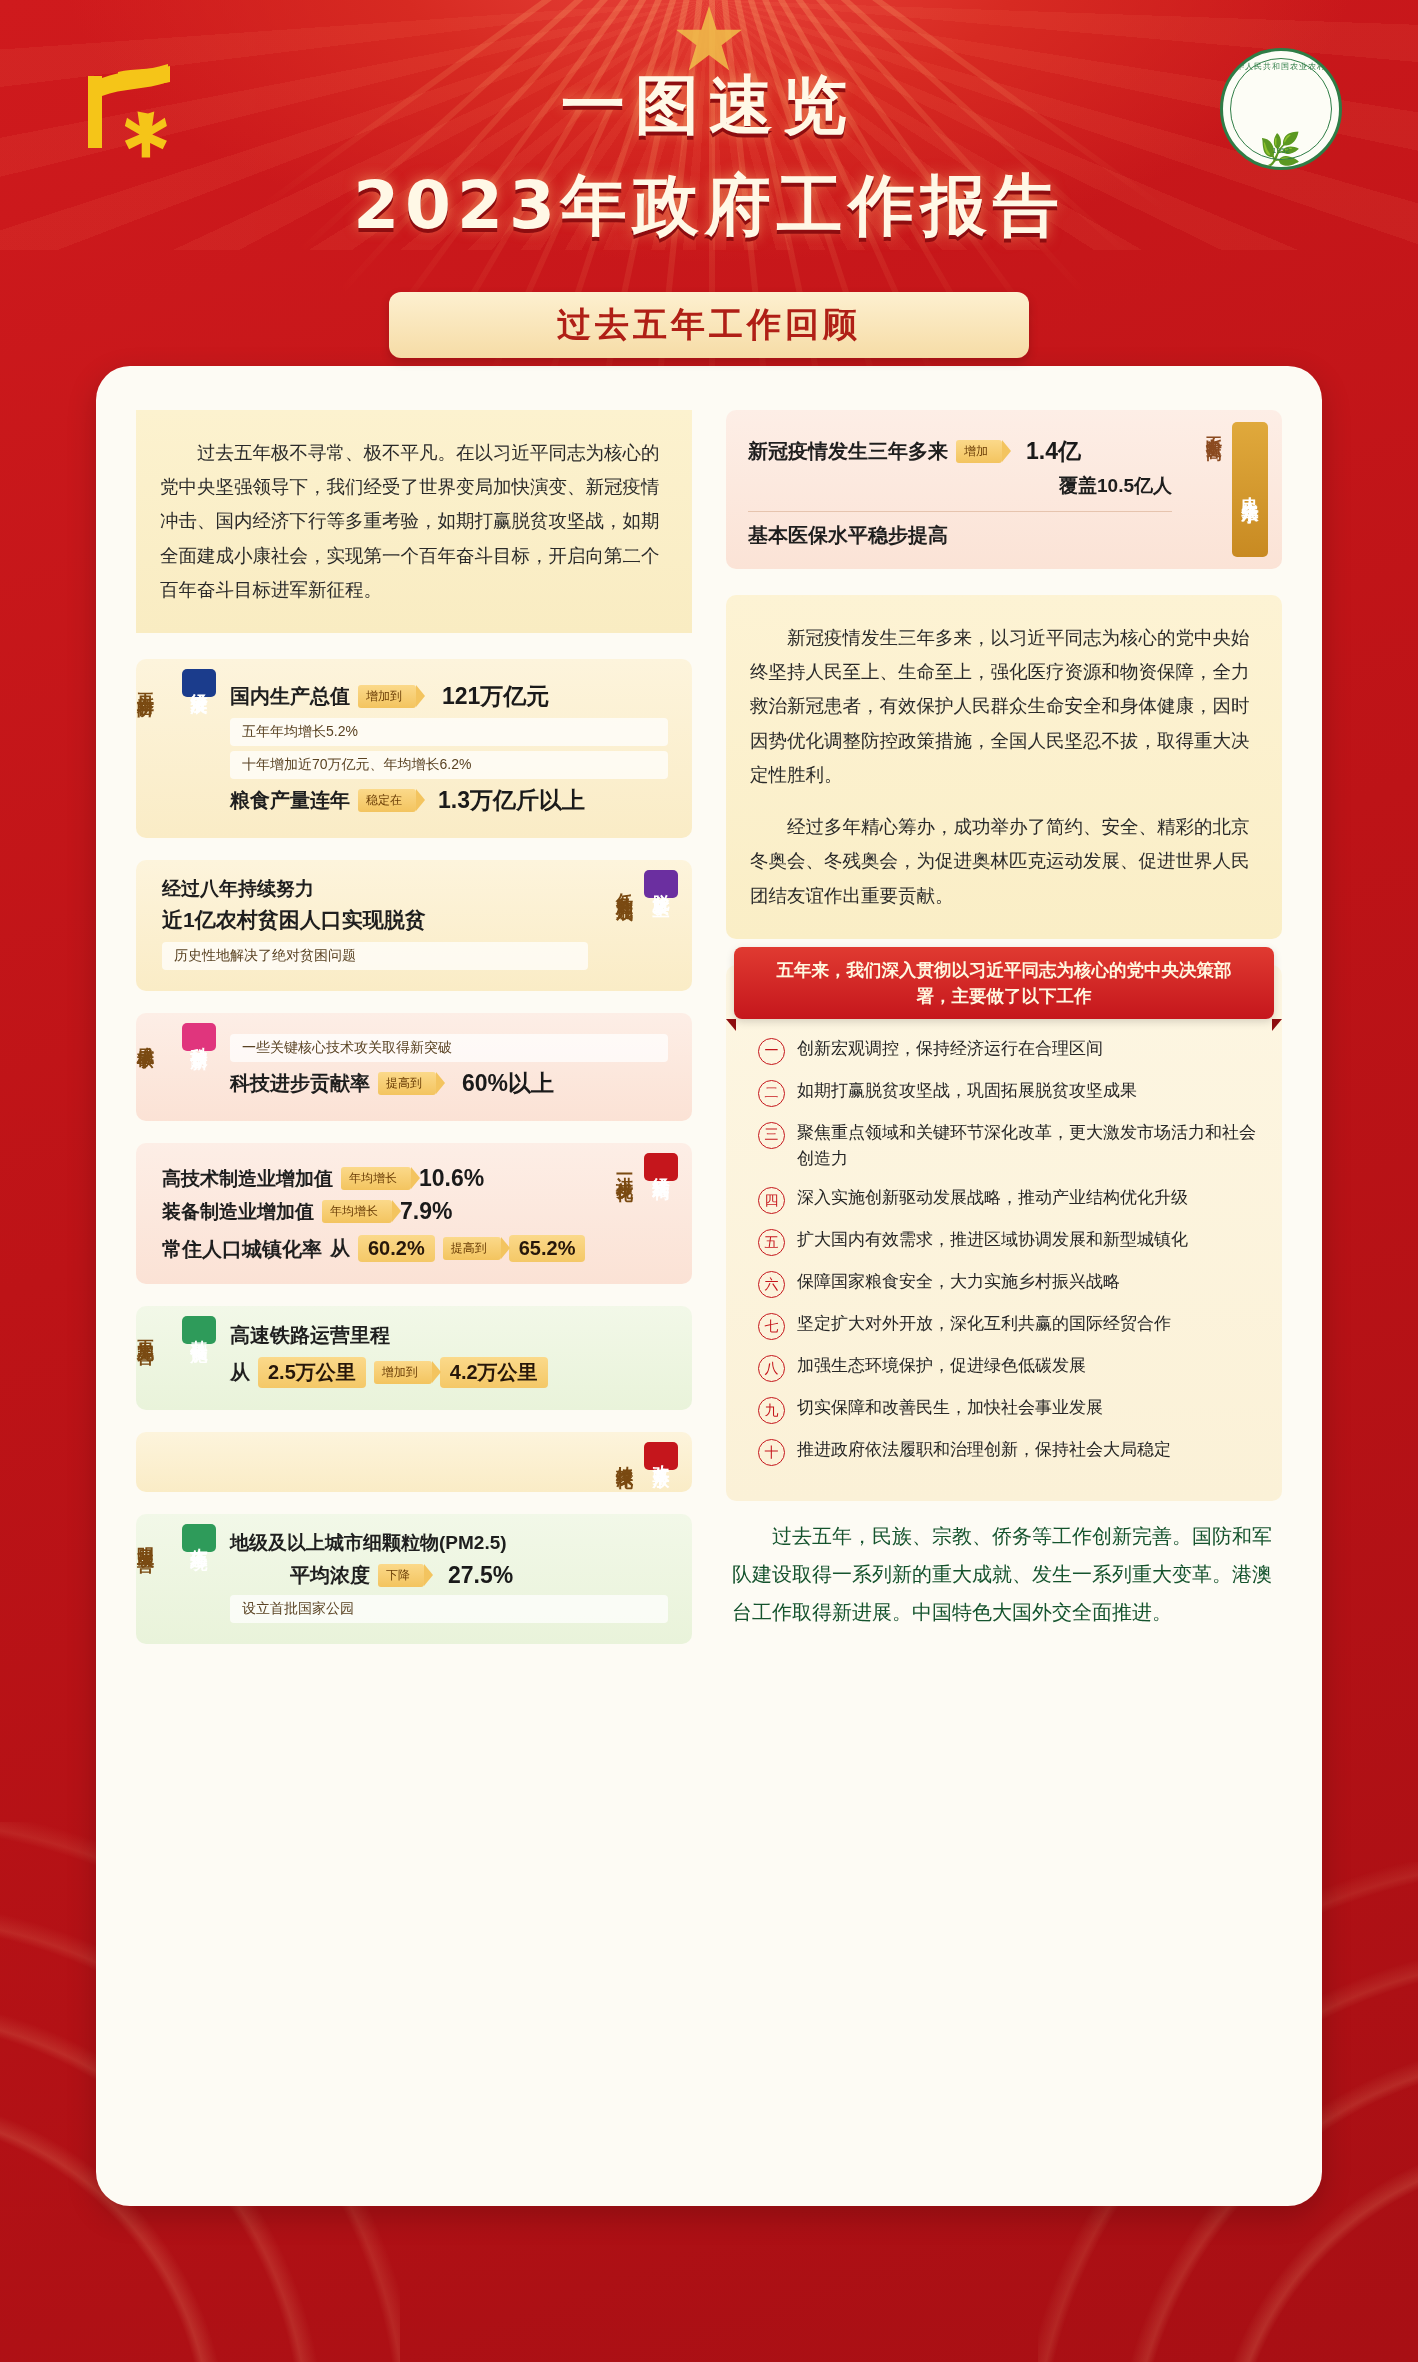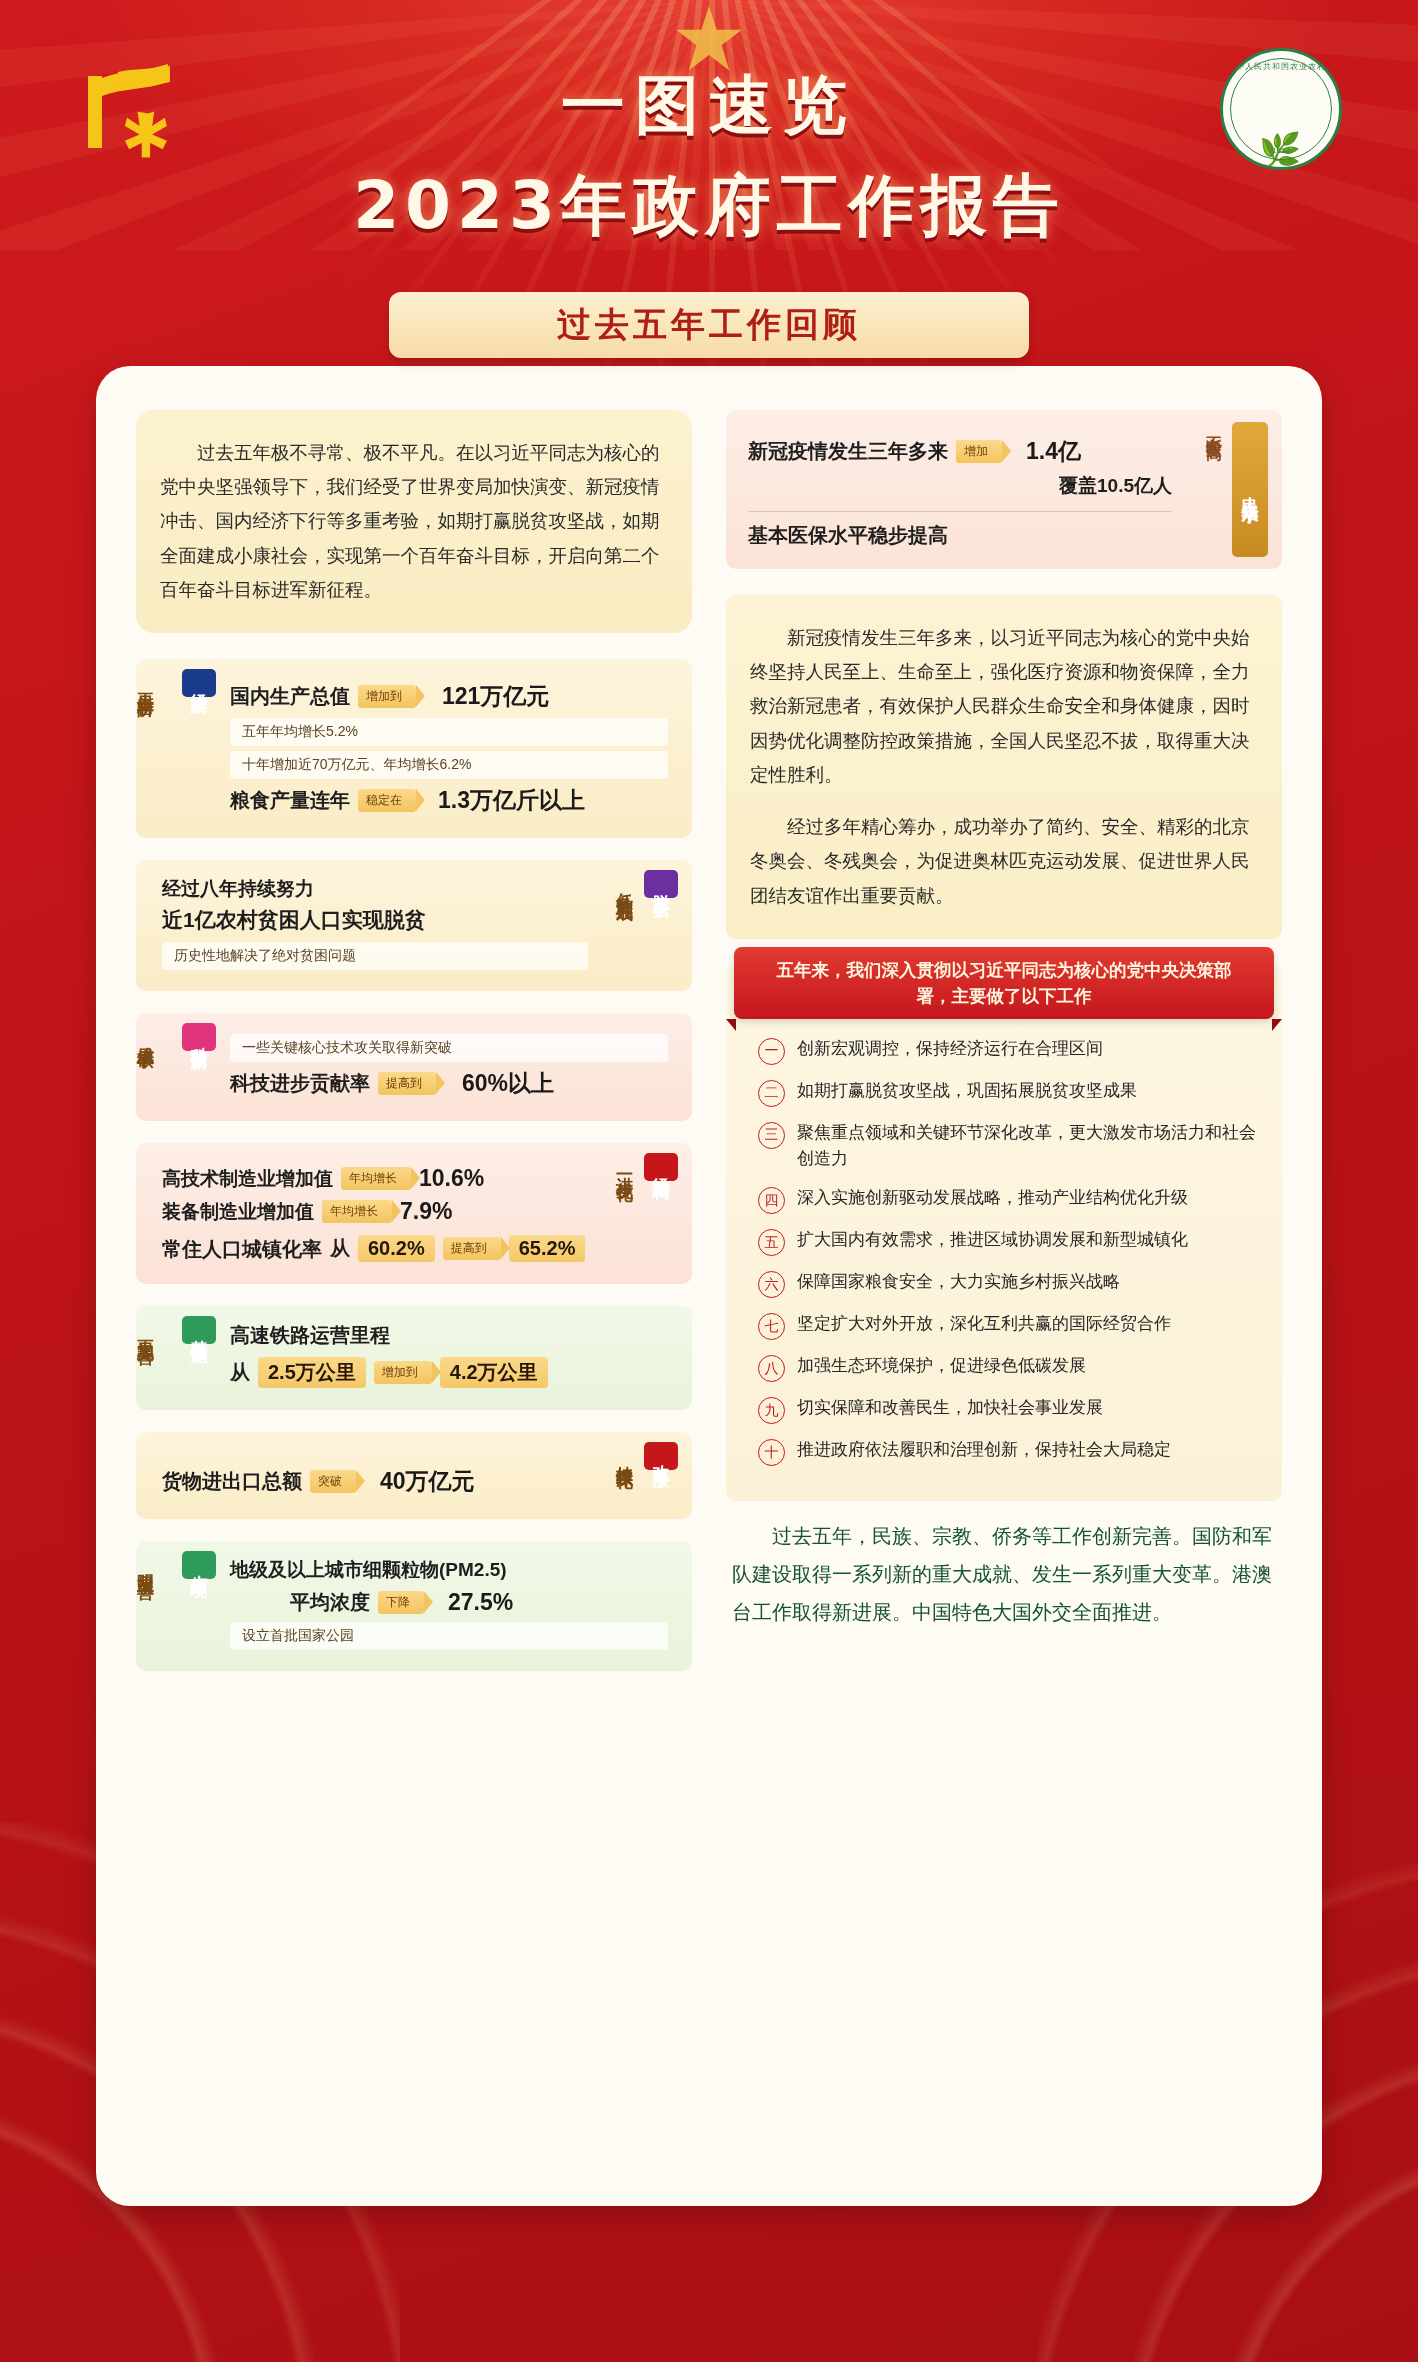--- a/index.html
+++ b/index.html
@@ -101,21 +101,21 @@
     box-shadow:0 10px 30px rgba(0,0,0,.20);
     padding:44px 40px 30px 40px;
     display:flex; gap:34px;
   }
   .col-left { width:560px; }
   .col-right { width:560px; }
 
   
   .intro {
     background:linear-gradient(180deg,#fcf2cf,#f9ecc2);
-    border-radius:18px;
+    border-radius:0;
     padding:26px 24px;
     font-size:18.5px; line-height:1.85; color:#2a2a2a;
     text-indent:2em;
     margin-bottom:26px;
   }
 
   
   .block {
     position:relative;
     background:linear-gradient(180deg,#fdf4dc,#faecc6);
@@ -395,27 +395,20 @@
           <span class="pillval">2.5万公里</span>
           <span class="tagarrow">增加到</span>
           <span class="pillval">4.2万公里</span>
         </div>
       </div>
     </div>
 
     <div class="block">
       <div class="vtab right" style="background:#c5161c">改革开放</div>
       <div class="vlabel right" style="right:56px">持续深化</div>
-      <div class="bwrap rt" style="padding-top:12px">
-        <div class="row">
-          <span class="lbl">货物进出口总额</span>
-          <span class="tagarrow">突破</span>
-          <span class="val" style="margin-left:16px">40万亿元</span>
-        </div>
-      </div>
     </div>
 
     <div class="block green">
       <div class="vlabel left">明显改善</div>
       <div class="vtab left" style="left:46px;background:#2e9b5a">生态环境</div>
       <div class="bwrap">
         <div class="lbl" style="font-size:19px">地级及以上城市细颗粒物(PM2.5)</div>
         <div class="row" style="justify-content:flex-start">
           <span class="lbl" style="margin-left:60px">平均浓度</span>
           <span class="tagarrow">下降</span>

